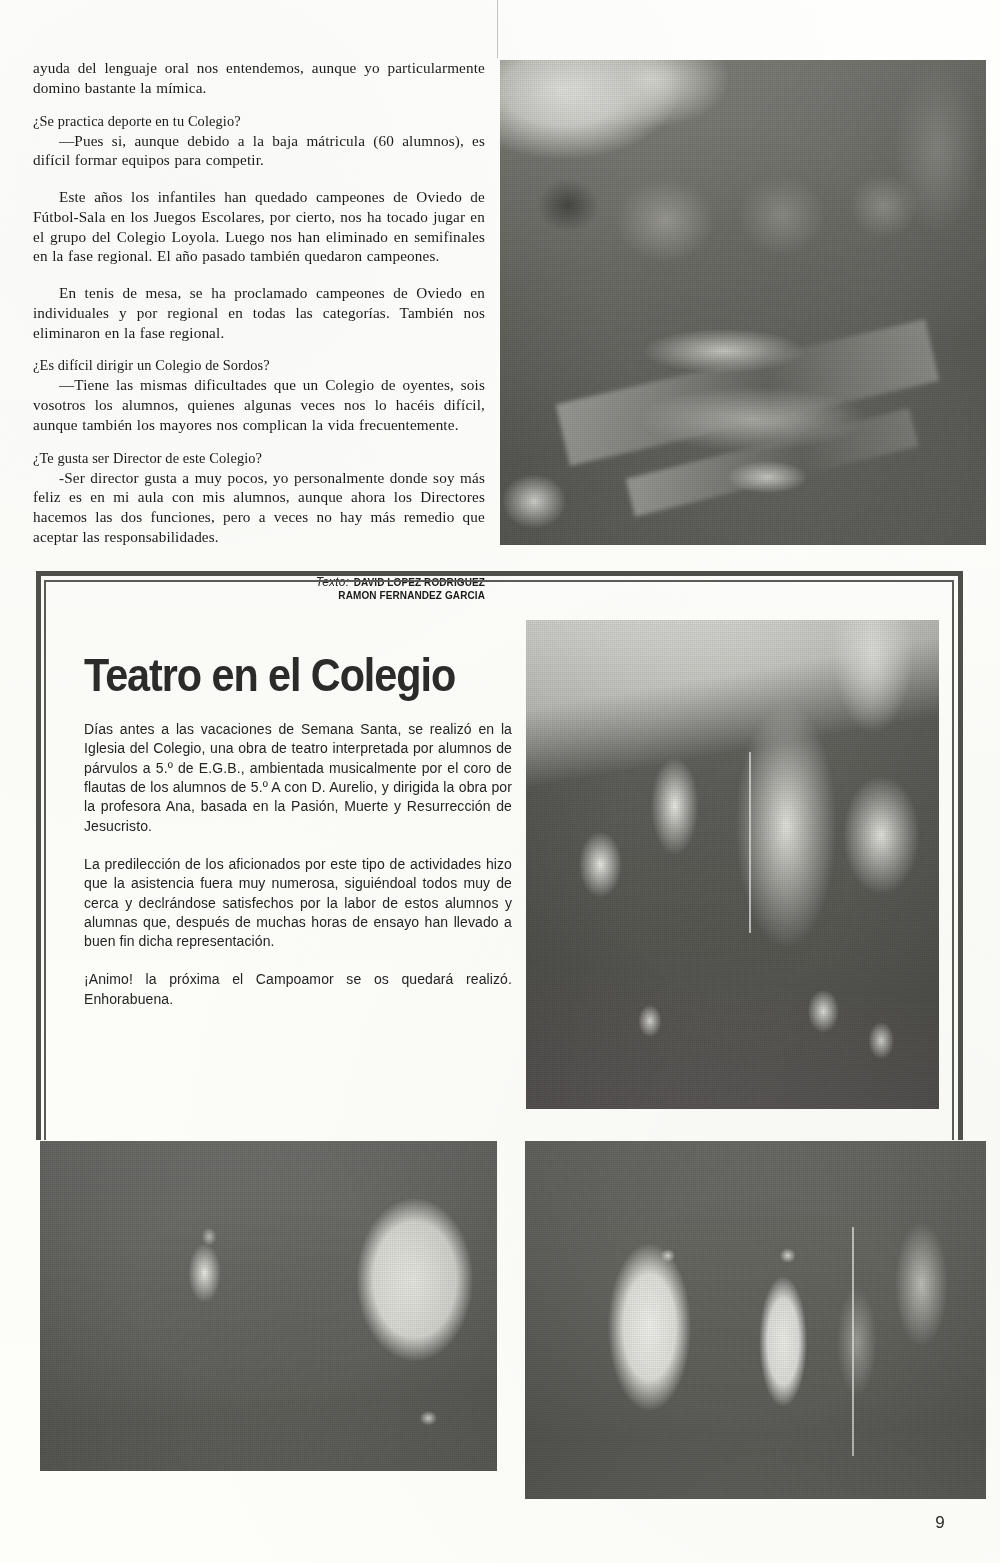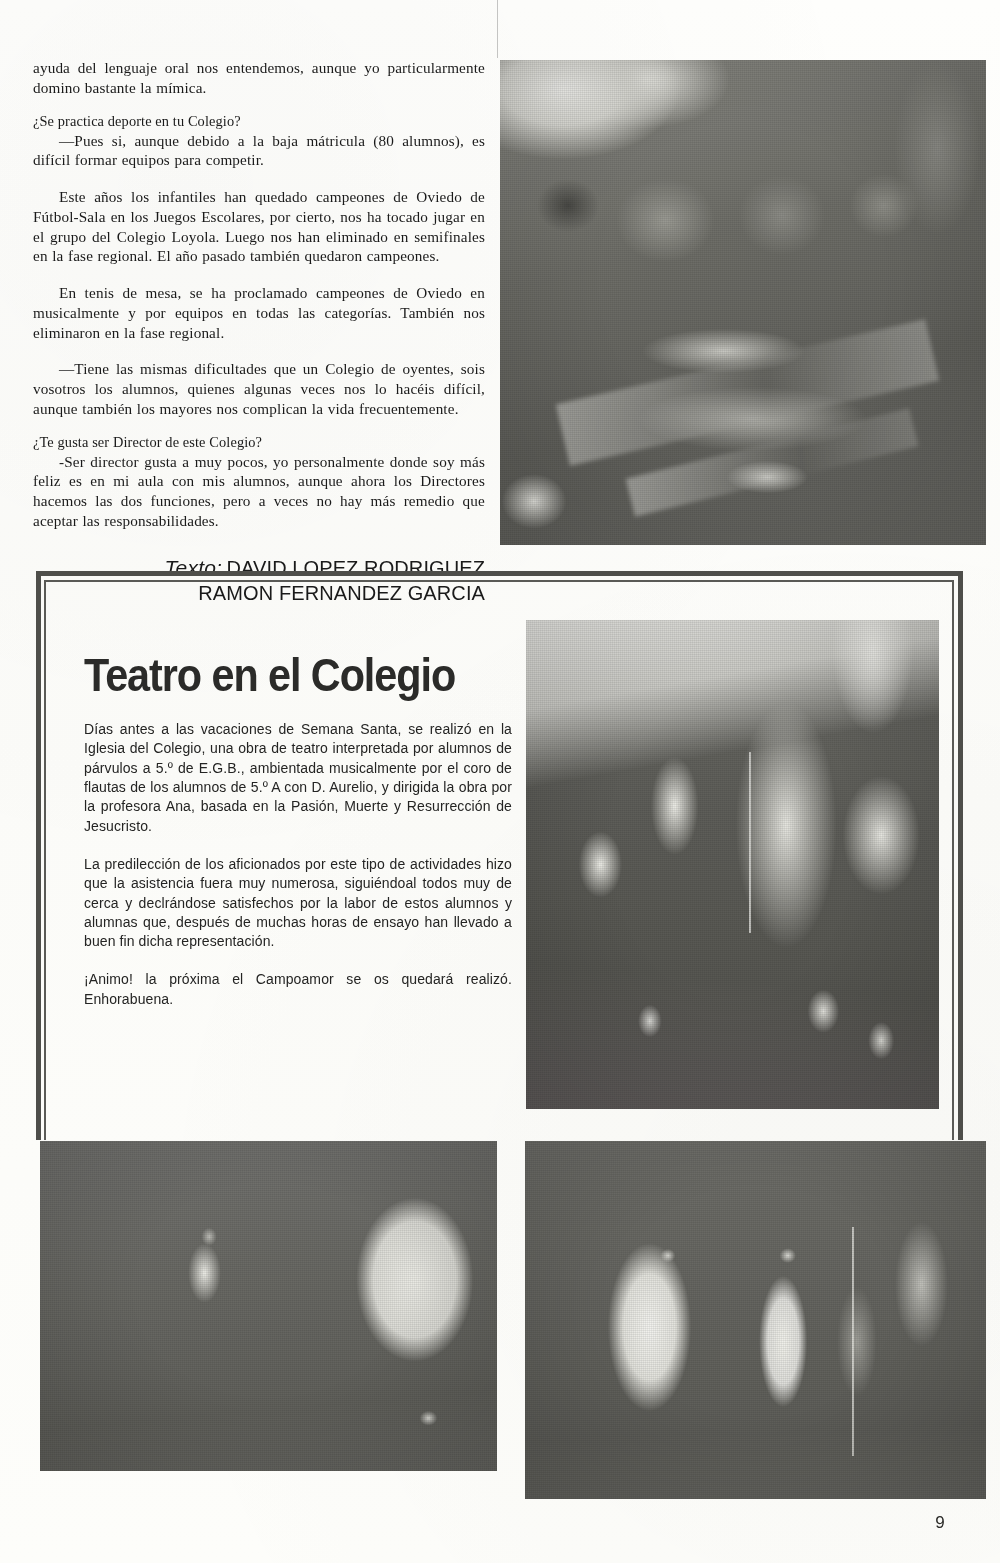--- a/index.html
+++ b/index.html
@@ -62,26 +62,26 @@
 
   .byline {
     margin-top: 24px;
     text-align: right;
     font-family: "Liberation Sans", sans-serif;
     line-height: 1.24;
   }
   .byline .lbl {
     font-style: italic;
     font-weight: normal;
-    font-size: 21px;
+    font-size: 12px;
     letter-spacing: 0.2px;
   }
   .byline .nm {
-    font-weight: normal;
-    font-size: 20px;
+    font-weight: bold;
+    font-size: 10px;
     letter-spacing: 0.1px;
   }
   .byline .row2 { display: block; }
 
   
   .photo {
     position: absolute;
     overflow: hidden;
     background: #7d7d78;
   }
@@ -254,24 +254,25 @@
 
 <div class="page">
   <div class="paper-grain"></div>
   <div class="scanline-left"></div>
 
   <div class="col-left">
 
     <p class="noindent">ayuda del lenguaje oral nos entendemos, aunque yo particularmente domino bastante la mímica.</p>
 
     <h3>¿Se practica deporte en tu Colegio?</h3>
-    <p>—Pues si, aunque debido a la baja mátricula (80 alumnos), es difícil formar equipos para competir.</p>
+    <p>—Pues si, aunque debido a la baja mátricula (60 alumnos), es difícil formar equipos para competir.</p>
     <p>Este años los infantiles han quedado campeones de Oviedo de Fútbol-Sala en los Juegos Escolares, por cierto, nos ha tocado jugar en el grupo del Colegio Loyola. Luego nos han eliminado en semifinales en la fase regional. El año pasado también quedaron campeones.</p>
-    <p>En tenis de mesa, se ha proclamado campeones de Oviedo en musicalmente y por equipos en todas las categorías. También nos eliminaron en la fase regional.</p>
-
+    <p>En tenis de mesa, se ha proclamado campeones de Oviedo en individuales y por regional en todas las categorías. También nos eliminaron en la fase regional.</p>
+
+    <h3>¿Es difícil dirigir un Colegio de Sordos?</h3>
     <p>—Tiene las mismas dificultades que un Colegio de oyentes, sois vosotros los alumnos, quienes algunas veces nos lo hacéis difícil, aunque también los mayores nos complican la vida frecuentemente.</p>
 
     <h3>¿Te gusta ser Director de este Colegio?</h3>
     <p>-Ser director gusta a muy pocos, yo personalmente donde soy más feliz es en mi aula con mis alumnos, aunque ahora los Directores hacemos las dos funciones, pero a veces no hay más remedio que aceptar las responsabilidades.</p>
 
     <div class="byline">
       <span class="lbl">Texto:</span>
       <span class="nm">DAVID LOPEZ RODRIGUEZ</span>
       <span class="row2 nm">RAMON FERNANDEZ GARCIA</span>
     </div>

